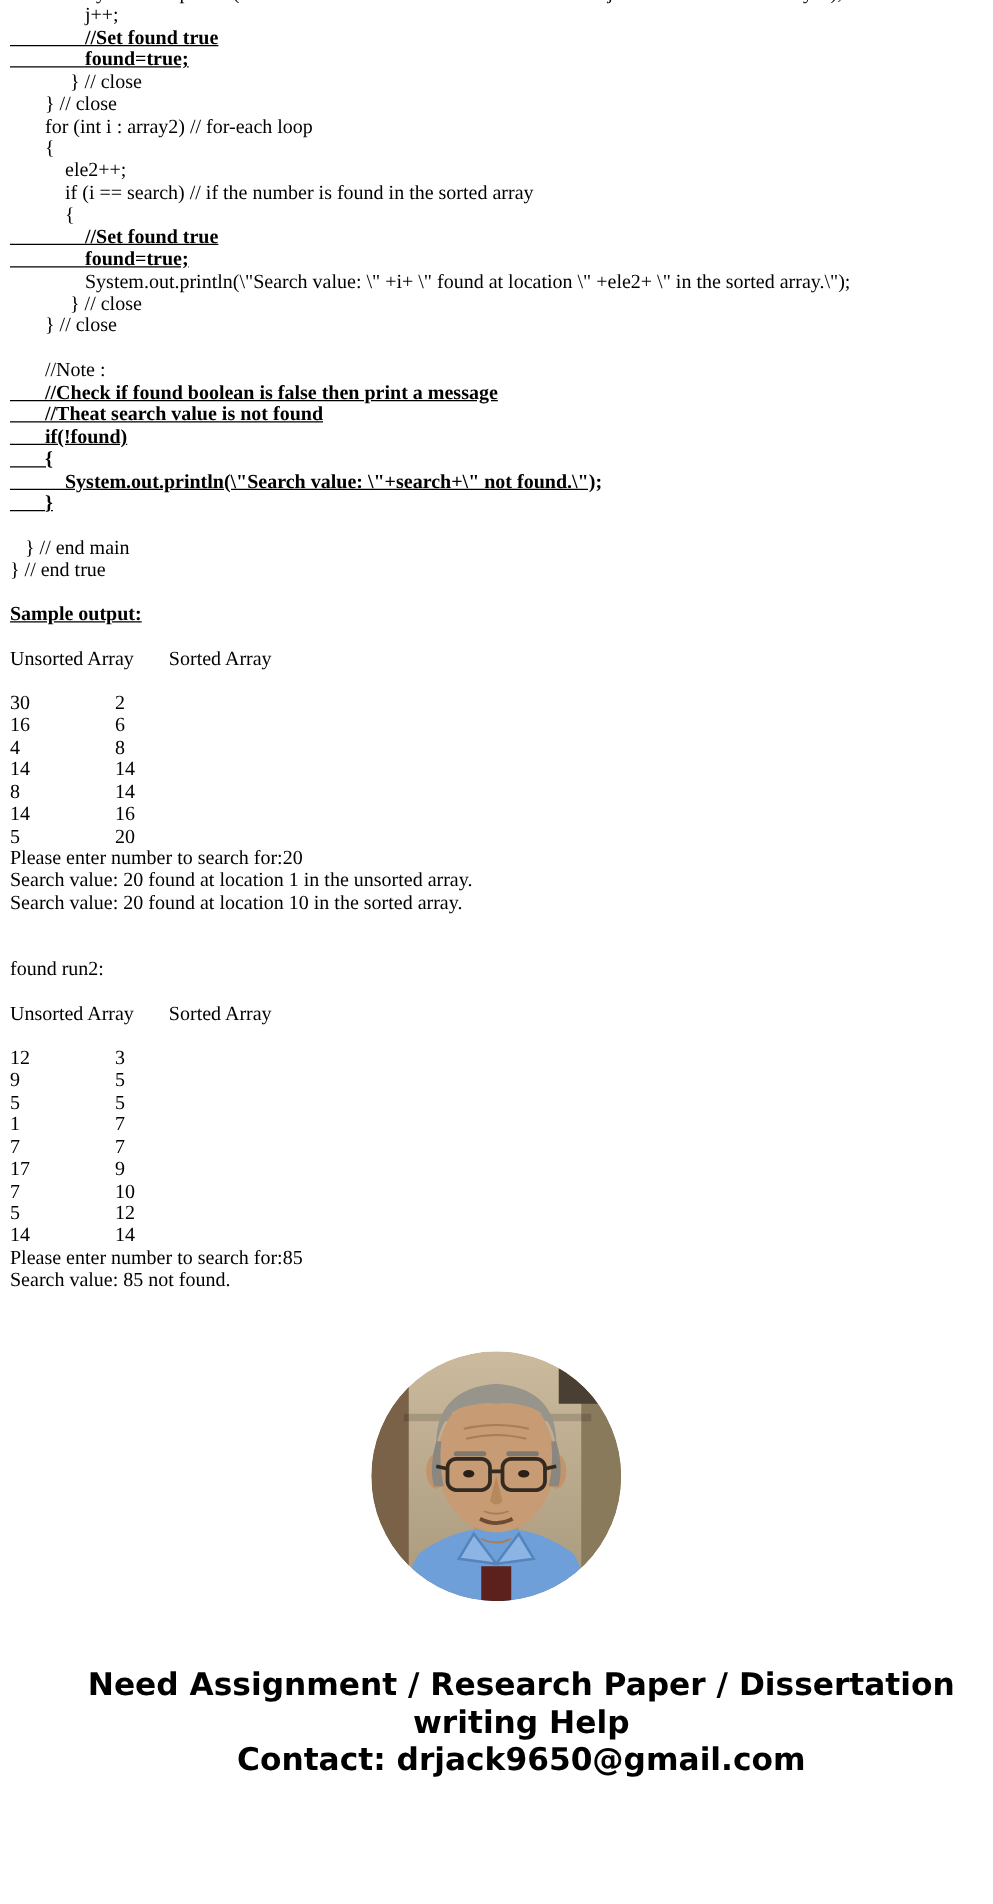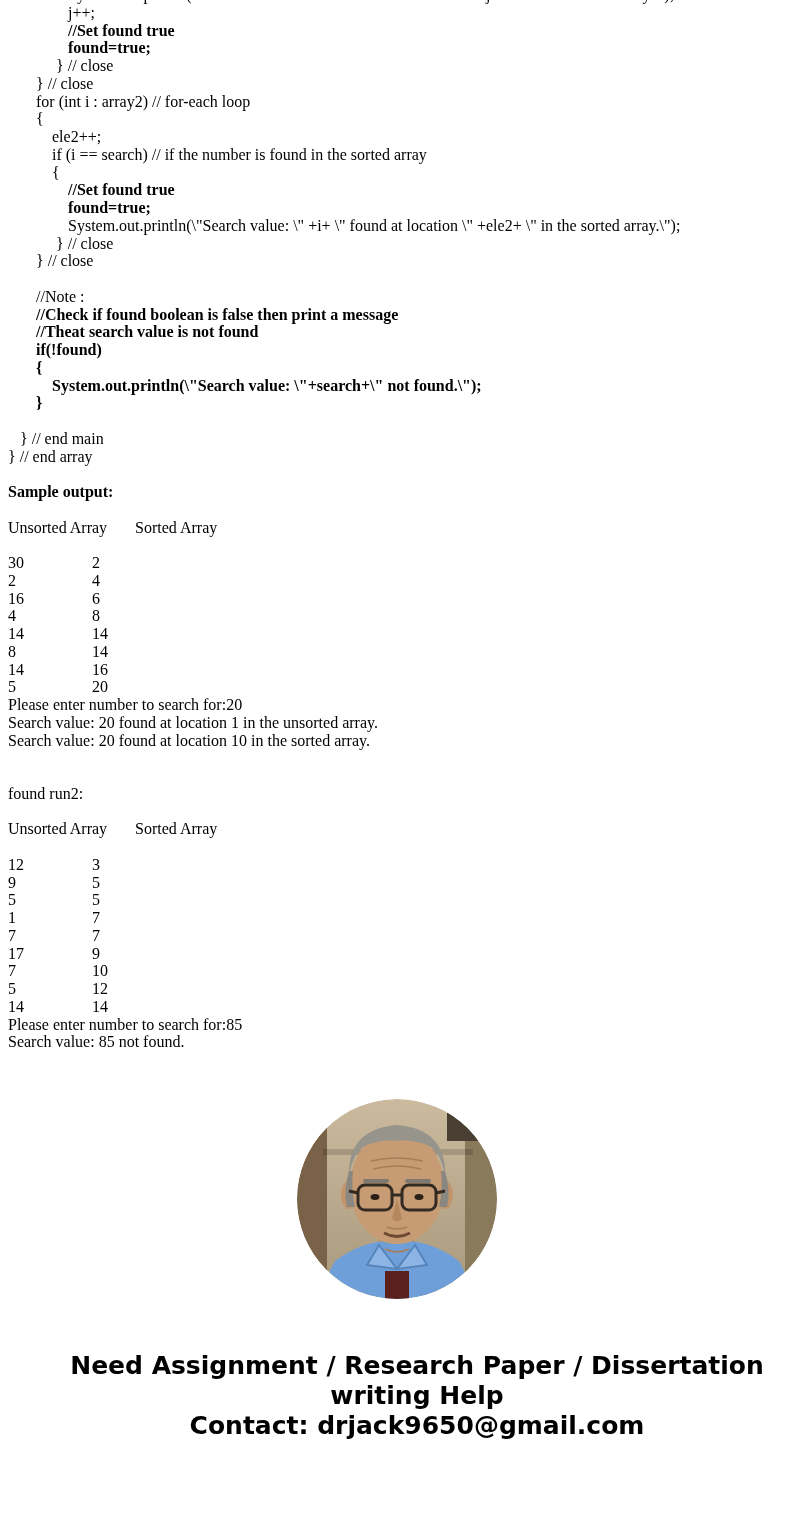--- a/index.html
+++ b/index.html
@@ -20,21 +20,21 @@
     font-size: 16px;
     line-height: 17.75px;
     padding-left: 8px;
     padding-right: 8px;
     margin-top: -14px;
   }
   .line {
     min-height: 17.75px;
     white-space: pre-wrap;
   }
-  .line.bold { font-weight: bold; }
+  .line.bold { font-weight: bold; text-decoration: underline; }
 
   .avatar-wrap {
     display: flex;
     justify-content: center;
     margin-top: 48px;
   }
   .avatar {
     width: 200px;
     height: 200px;
     border-radius: 50%;
@@ -81,28 +81,27 @@
       <div class="line"></div>
       <div class="line">       //Note :</div>
       <div class="line bold">       //Check if found boolean is false then print a message</div>
       <div class="line bold">       //Theat search value is not found</div>
       <div class="line bold">       if(!found)</div>
       <div class="line bold">       {</div>
       <div class="line bold">           System.out.println(\"Search value: \"+search+\" not found.\");</div>
       <div class="line bold">       }</div>
       <div class="line"></div>
       <div class="line">   } // end main</div>
-      <div class="line">} // end array</div>
+      <div class="line">} // end true</div>
       <div class="line"></div>
       <div class="line bold">Sample output:</div>
       <div class="line"></div>
       <div class="line">Unsorted Array       Sorted Array</div>
       <div class="line"></div>
       <div class="line">30                 2</div>
-      <div class="line">2                   4</div>
       <div class="line">16                 6</div>
       <div class="line">4                   8</div>
       <div class="line">14                 14</div>
       <div class="line">8                   14</div>
       <div class="line">14                 16</div>
       <div class="line">5                   20</div>
       <div class="line">Please enter number to search for:20</div>
       <div class="line">Search value: 20 found at location 1 in the unsorted array.</div>
       <div class="line">Search value: 20 found at location 10 in the sorted array.</div>
       <div class="line"></div>

